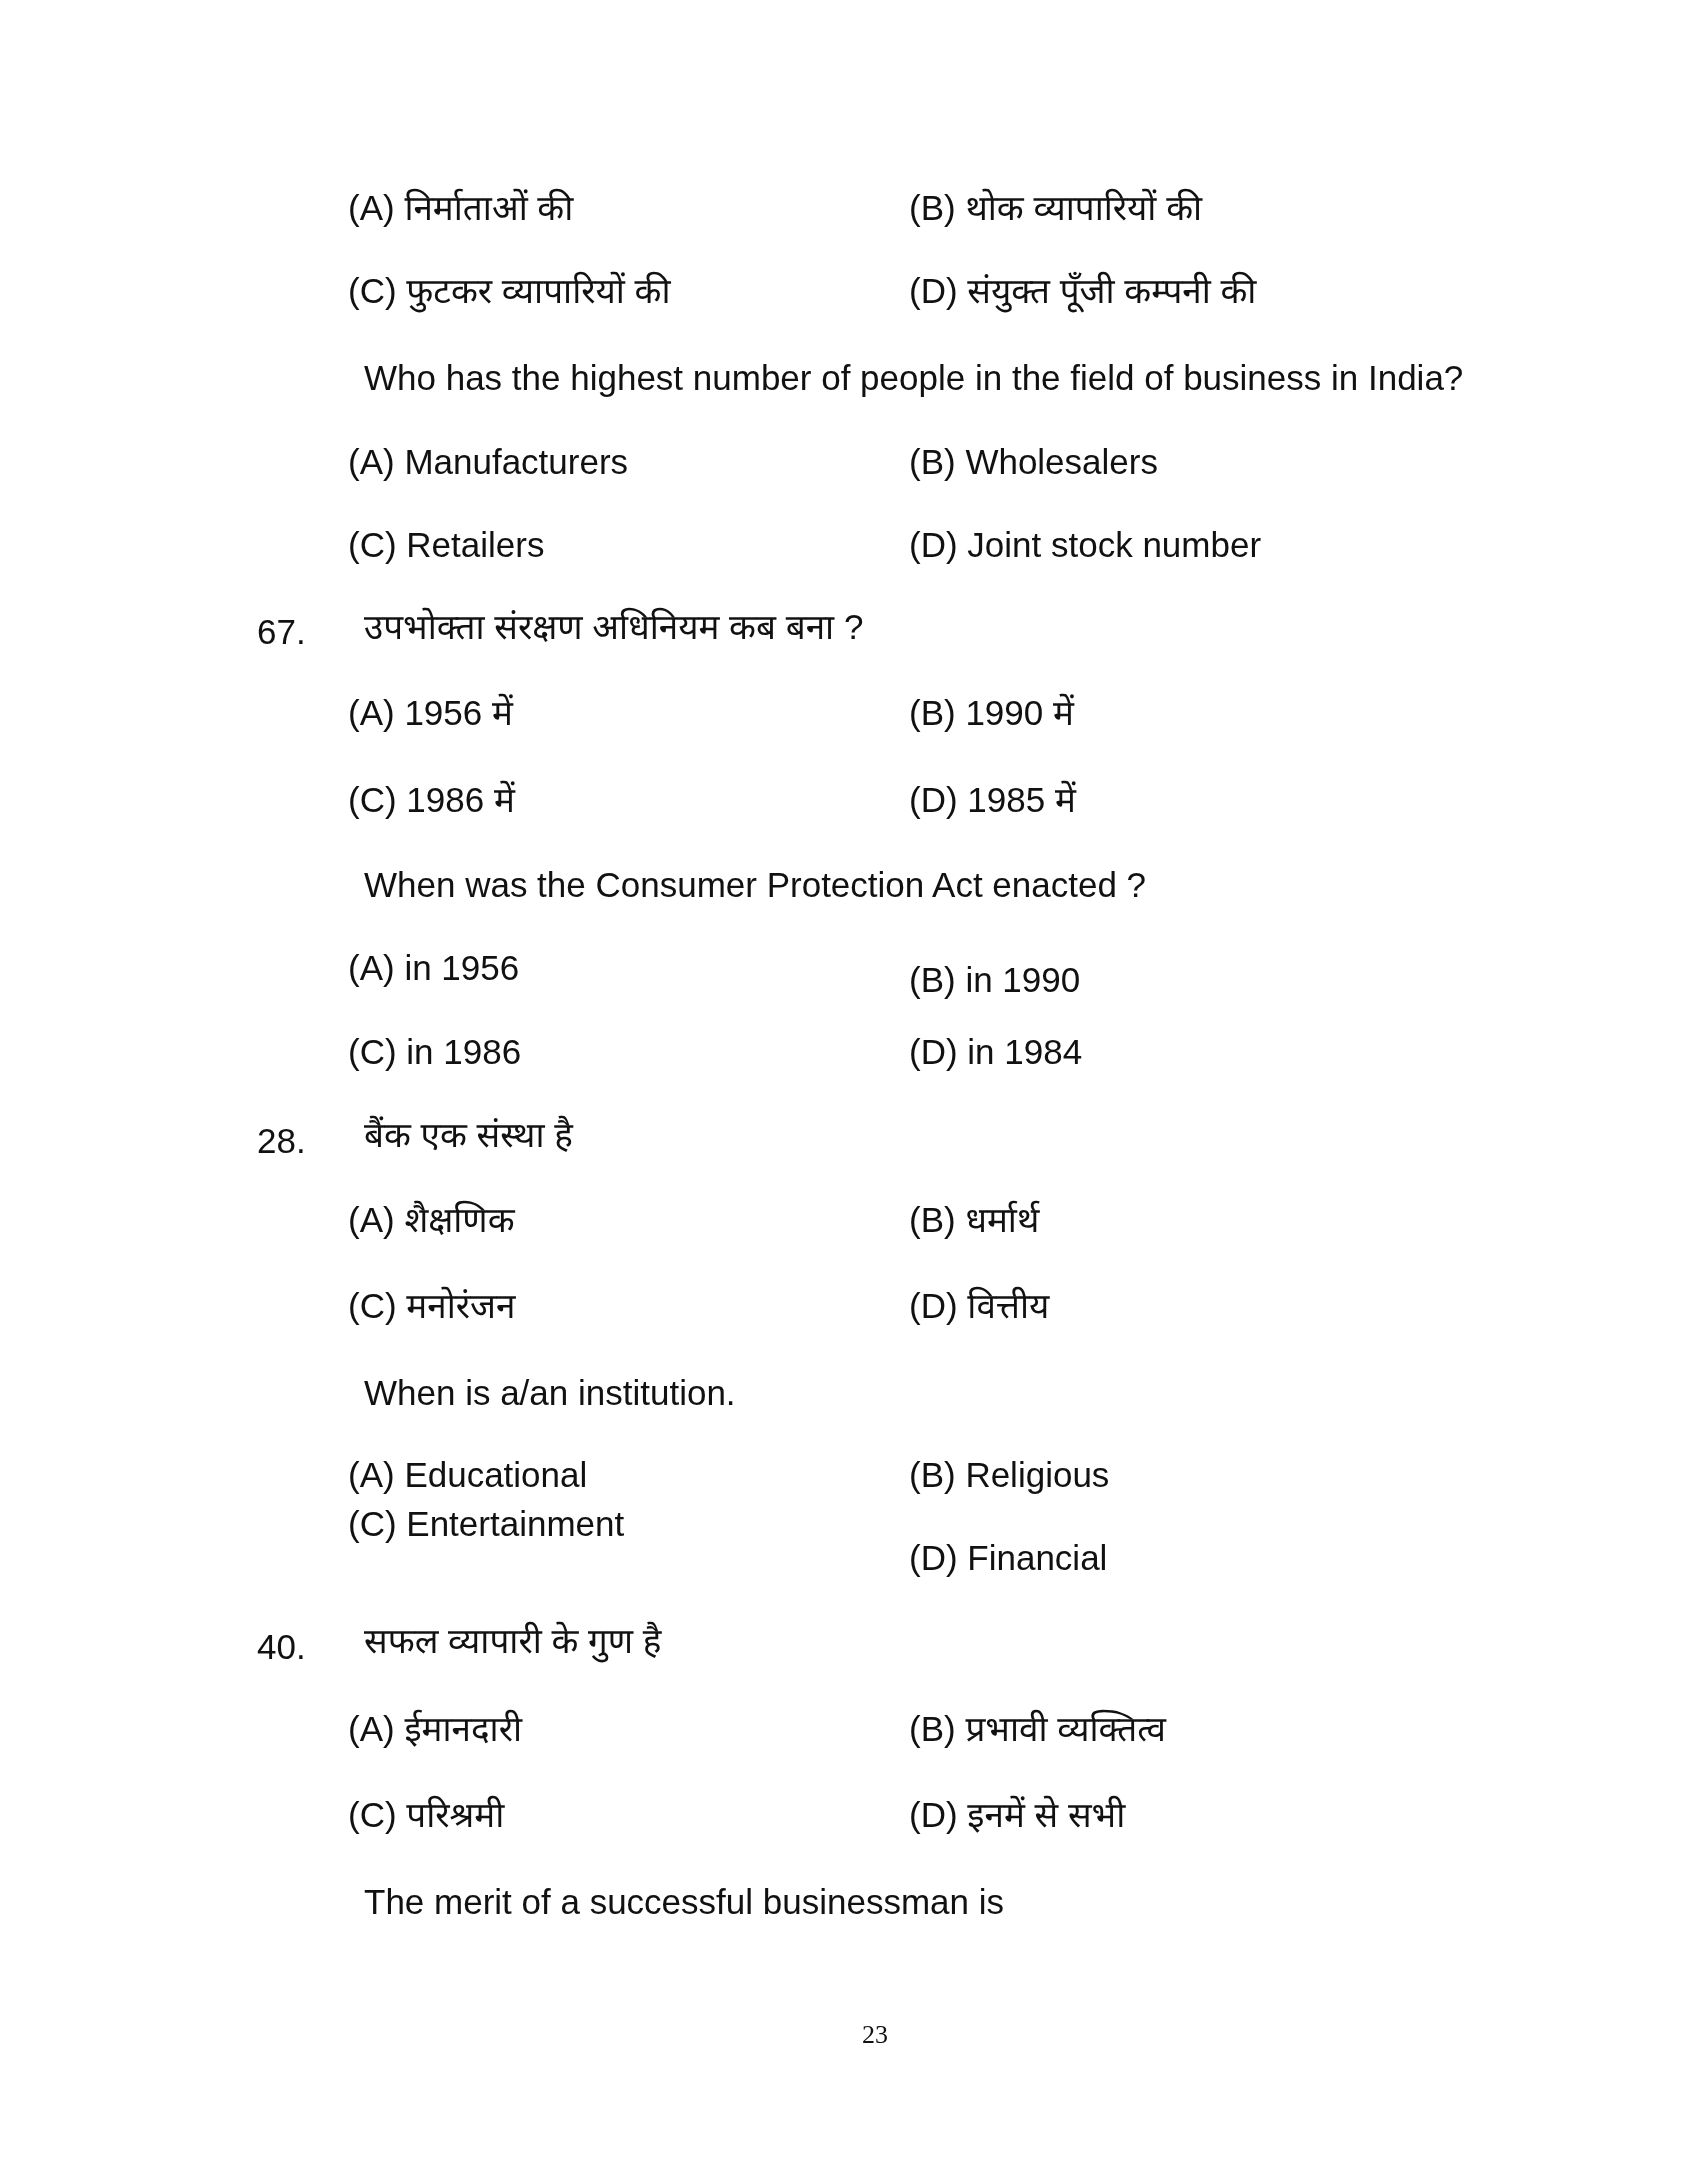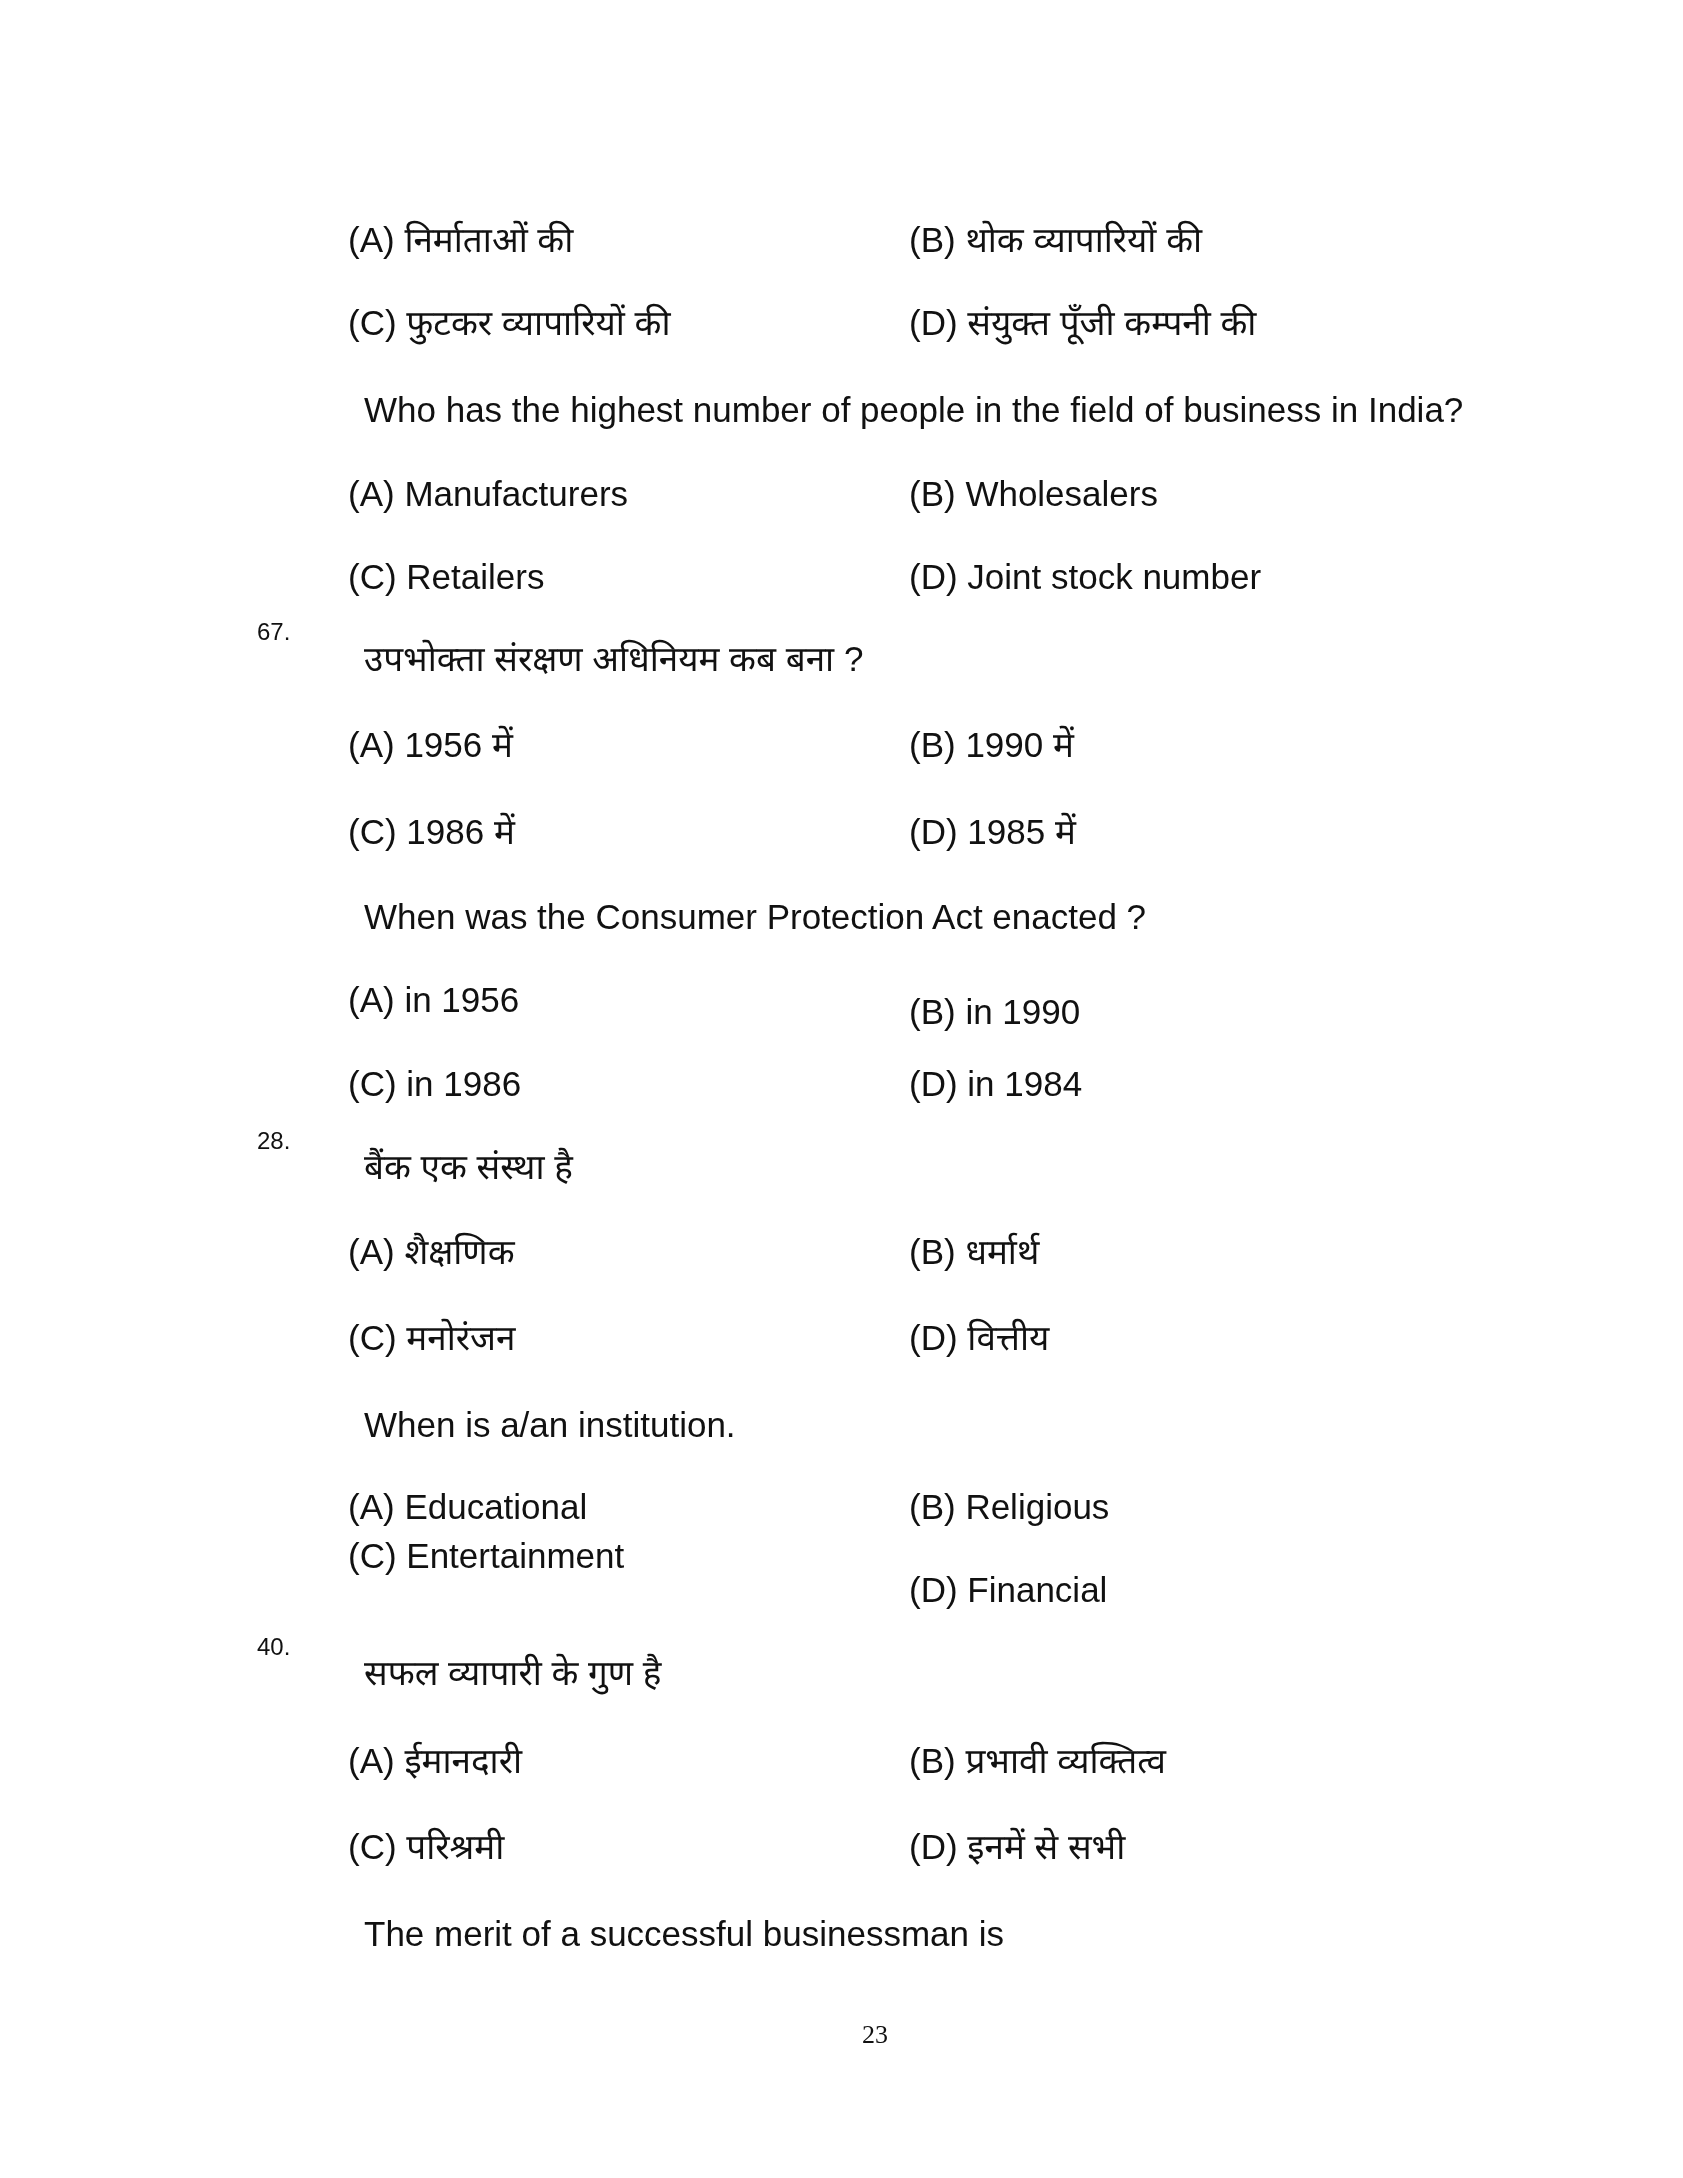--- a/index.html
+++ b/index.html
@@ -1,19 +1,19 @@
 <!DOCTYPE html>
 <html><head>
 <meta charset="utf-8">
 <style>
   html, body { margin:0; padding:0; }
   body { width:1683px; height:2178px; background:#ffffff; position:relative; overflow:hidden;
          font-family:"Liberation Sans", "DejaVu Sans", sans-serif; color:#111111; }
-  .line { position:absolute; font-size:35px; line-height:40px; white-space:nowrap;margin-top:32px; }
-  .qnum { position:absolute; left:257px; font-size:24px; line-height:40px; }
+  .line { position:absolute; font-size:35px; line-height:40px; white-space:nowrap; }
+  .qnum { position:absolute; left:257px; font-size:35px; line-height:40px; }
   .colA { left:348px; }
   .colB { left:909px; }
   .stem { left:364px; }
   .page-num { position:absolute; left:0; width:1750px; text-align:center; top:2020px;
               font-family:"Liberation Serif", "DejaVu Serif", serif; font-size:26px; line-height:30px; }
 </style>
 </head>
 <body>
 
 <div>

